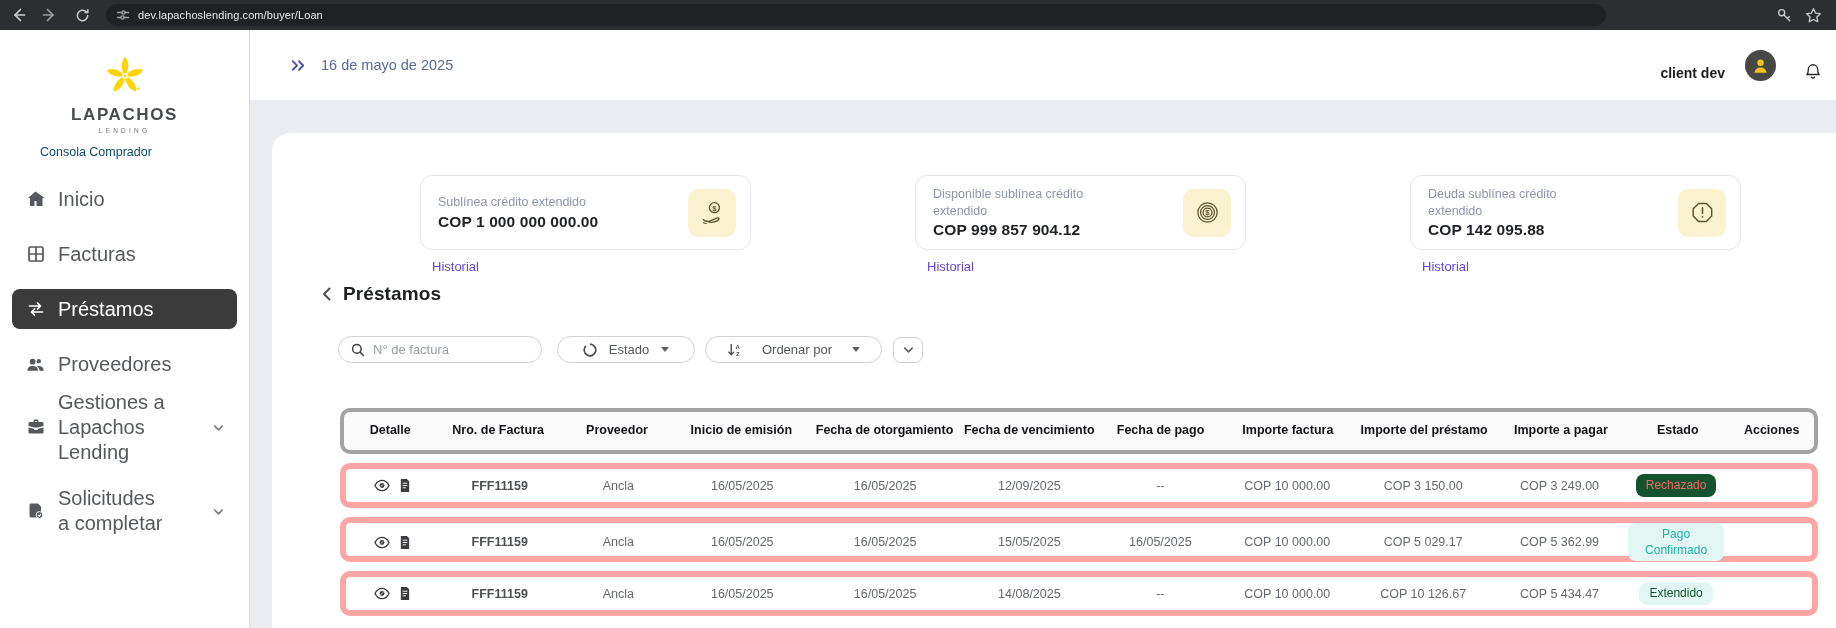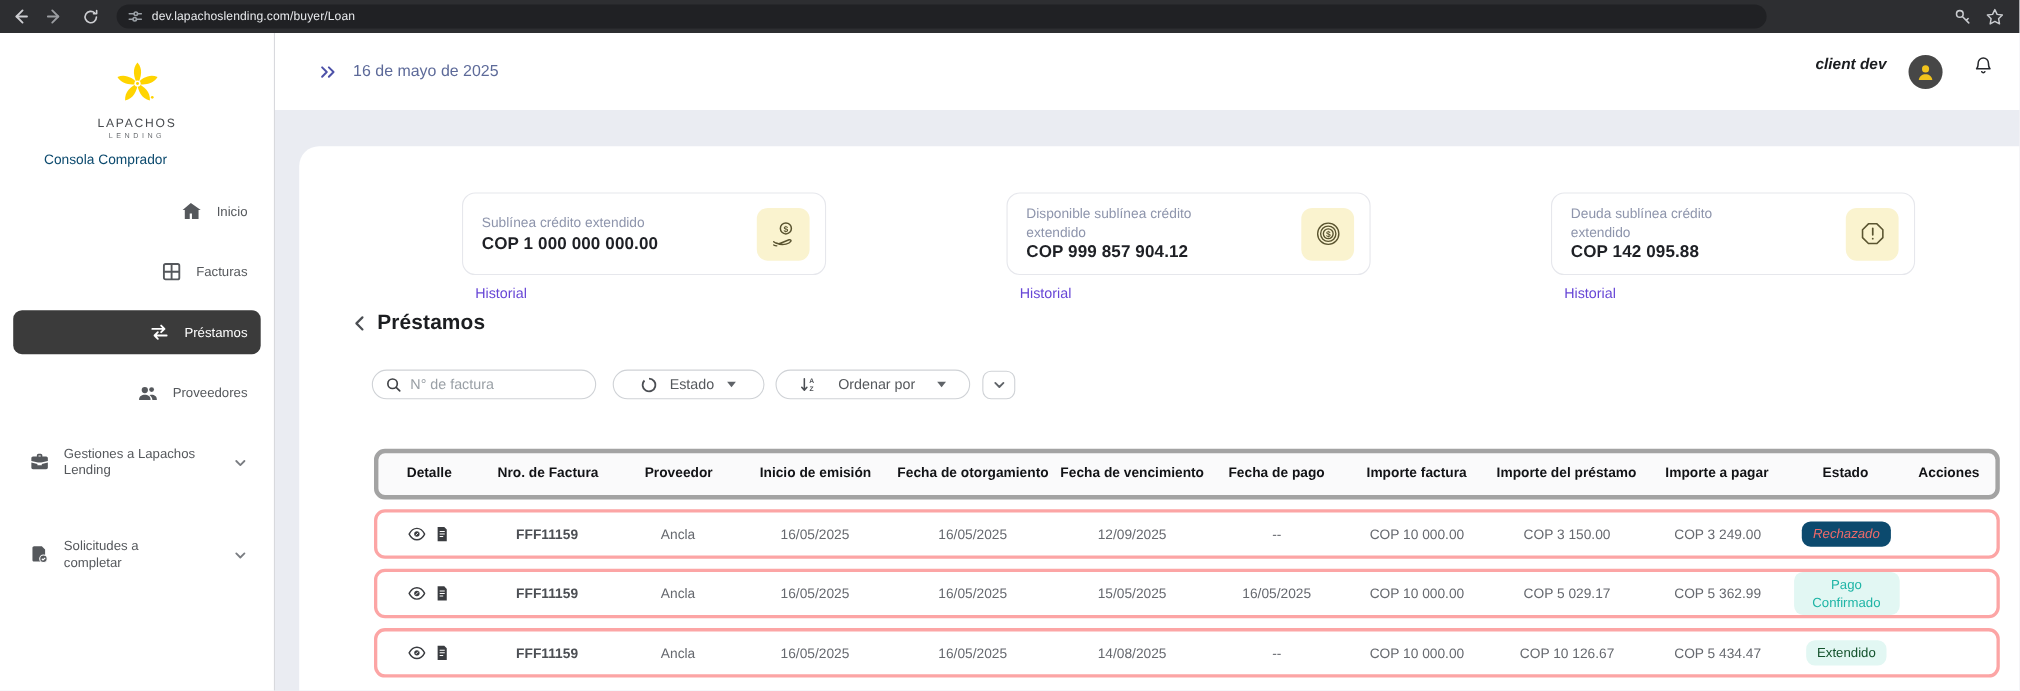--- a/index.html
+++ b/index.html
@@ -12,39 +12,39 @@
   .nav-btn { width:28px; height:28px; display:flex; align-items:center; justify-content:center; margin-left:4px; cursor:pointer; }
   .omnibox { height:22px; flex:0 0 auto; width:1500px; margin-left:10px; background:#202124; border-radius:11px;
     display:flex; align-items:center; padding:0 10px; }
   .omnibox .url { color:#e8eaed; font-size:11px; margin-left:8px; letter-spacing:.1px; }
   .bar-right { margin-left:auto; display:flex; align-items:center; gap:12px; padding-right:14px; }
 
   
   .sidebar { position:absolute; left:0; top:30px; width:250px; bottom:0; background:#fff;
     border-right:1px solid #d8d9dd; z-index:5; }
   .logo-wrap { display:flex; flex-direction:column; align-items:center; padding-top:22px; }
-  .logo-name { font-size:11px; font-weight:normal; letter-spacing:1.6px; color:#474a4e; margin-top:3px; }
+  .logo-name { font-size:17px; font-weight:bold; letter-spacing:1.6px; color:#474a4e; margin-top:3px; }
   .logo-sub { font-size:6.5px; letter-spacing:3.2px; color:#6e7175; margin-top:2px; }
   .console-label { font-size:12.5px; color:#0c4a6e; margin-top:11px;padding-left:40px; }
   .nav { display:flex; flex-direction:column; gap:15px; padding:20px 12px 0 12px; }
   .nav-item { display:flex; align-items:center; height:40px; padding:0 12px 0 14px; border-radius:8px;
-    color:#55585c; font-size:12px; cursor:pointer;justify-content:flex-end; }
+    color:#55585c; font-size:20px; cursor:pointer; }
   .nav-item .lbl { margin-left:13px; line-height:1.25; }
   .nav-item.two-line { height:56px; }
   .nav-item.last { margin-top:13px; }
   .nav-item.active { background:#3b3b3b; color:#fff; }
   .nav-item .chev { margin-left:auto; display:flex; }
   .nav-icon { width:19px; height:19px; flex:0 0 19px; display:flex; align-items:center; justify-content:center; }
 
   
   .app-header { position:absolute; left:250px; top:30px; right:0; height:70px; background:#fff; z-index:4;
     display:flex; align-items:center; }
   .expand-btn { margin-left:40px; display:flex; cursor:pointer; }
   .header-date { margin-left:14px; font-size:14.5px; color:#5d6a99; }
-  .header-right { margin-left:auto; display:flex; align-items:flex-start; padding-right:24px;font-style:italic; }
+  .header-right { margin-left:auto; display:flex; align-items:flex-end; padding-right:14px; }
   .user-name { font-size:14px; font-weight:bold; color:#1b1d20; }
   .avatar { width:31px; height:31px; border-radius:50%; background:#474747; margin-left:20px;
     display:flex; align-items:center; justify-content:center; cursor:pointer; overflow:hidden; }
   .bell { margin-left:28px; display:flex; cursor:pointer; }
 
   
   .main-bg { position:absolute; left:250px; top:100px; right:0; bottom:0; background:#eaecf2; }
   .panel { position:absolute; left:272px; top:133px; right:0; bottom:0; background:#fff;
     border-radius:18px 0 0 0; z-index:3; }
 
@@ -78,27 +78,27 @@
     border-top:5px solid #5f6368; }
   .more-btn { width:30px; height:26px; margin-left:11px; border:1px solid #cfd2d6; border-radius:8px;
     display:flex; align-items:center; justify-content:center; background:#fff; cursor:pointer; }
 
   
   .table-wrap { position:absolute; left:68px; right:18px; top:275px; }
   .tgrid { display:grid; grid-template-columns:93fr 124fr 115fr 135fr 153fr 138fr 126fr 130fr 144fr 131fr 104fr 85fr;
     align-items:center; }
   .thead { height:46px; border:4px solid #a3a3a3; border-radius:10px; background:#fafafb; }
   .th { text-align:center; font-size:12.5px; font-weight:bold; color:#121316; line-height:1.1; padding:0 2px; }
-  .trow { height:45px; margin-top:9px; border:3px solid #fca5a5; border-radius:10px; background:#fff; }
+  .trow { height:45px; margin-top:9px; border:6px solid #fca5a5; border-radius:10px; background:#fff; }
   .td { text-align:center; font-size:12.5px; color:#66696f; padding:0 2px; }
   .td.invoice { font-weight:bold; color:#4c4f54; }
   .detail-cell { display:flex; align-items:center; justify-content:center; gap:9px; }
   .icon-btn { display:flex; cursor:pointer; }
   .badge { display:inline-block; max-width:96px; font-size:12px; line-height:1.35; border-radius:8px; padding:3px 10px; }
-  .badge-rejected { color:#ef6a6a; background:#0c4a6e;font-style:italic; }
+  .badge-rejected { color:#ef6a6a; background:#14532d; }
   .badge-confirmed { color:#1fb5a6; background:#e2f7f3; }
   .badge-extended { color:#14532d; background:#e2f7f3; }
 </style>
 </head>
 <body>
 
 <div class="browser-bar">
   <span class="nav-btn">
     <svg width="16" height="16" viewBox="0 0 16 16" fill="none" stroke="#cdced2" stroke-width="1.7" stroke-linecap="round" stroke-linejoin="round">
         <path d="M10.5 2.5 5 8l5.5 5.5"></path>

